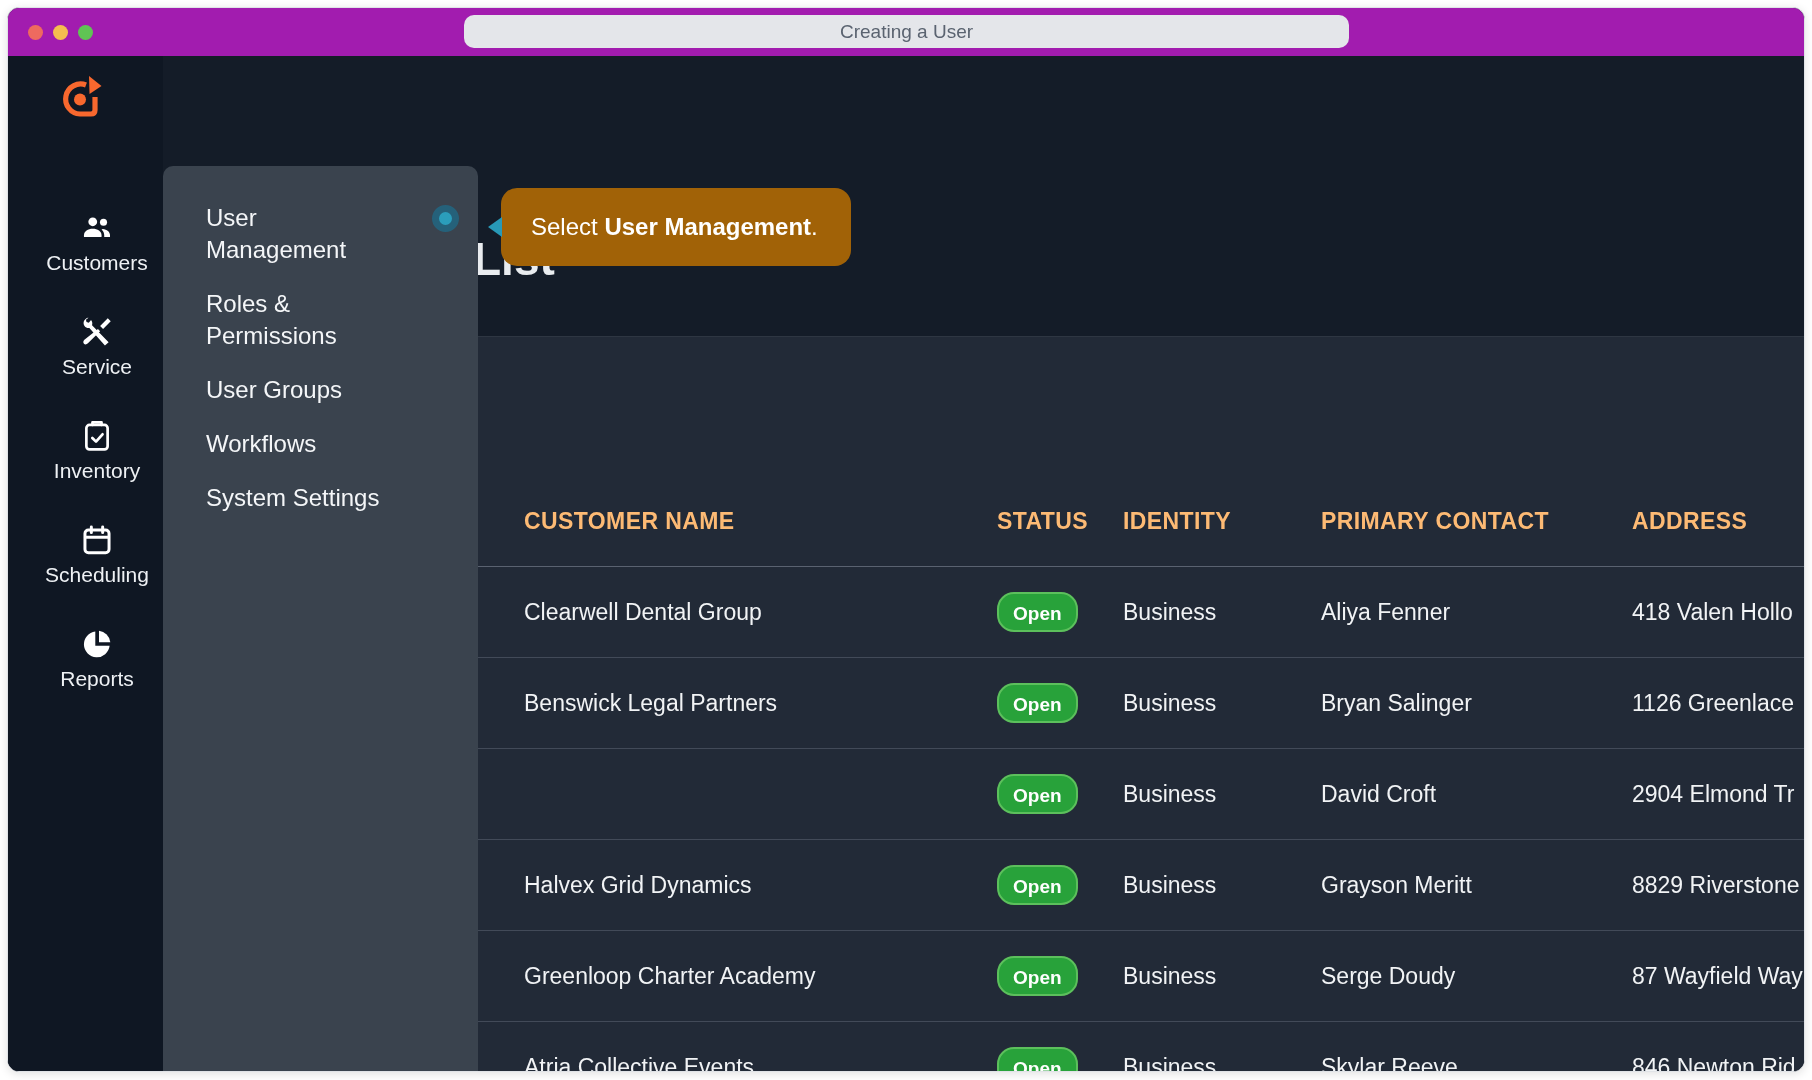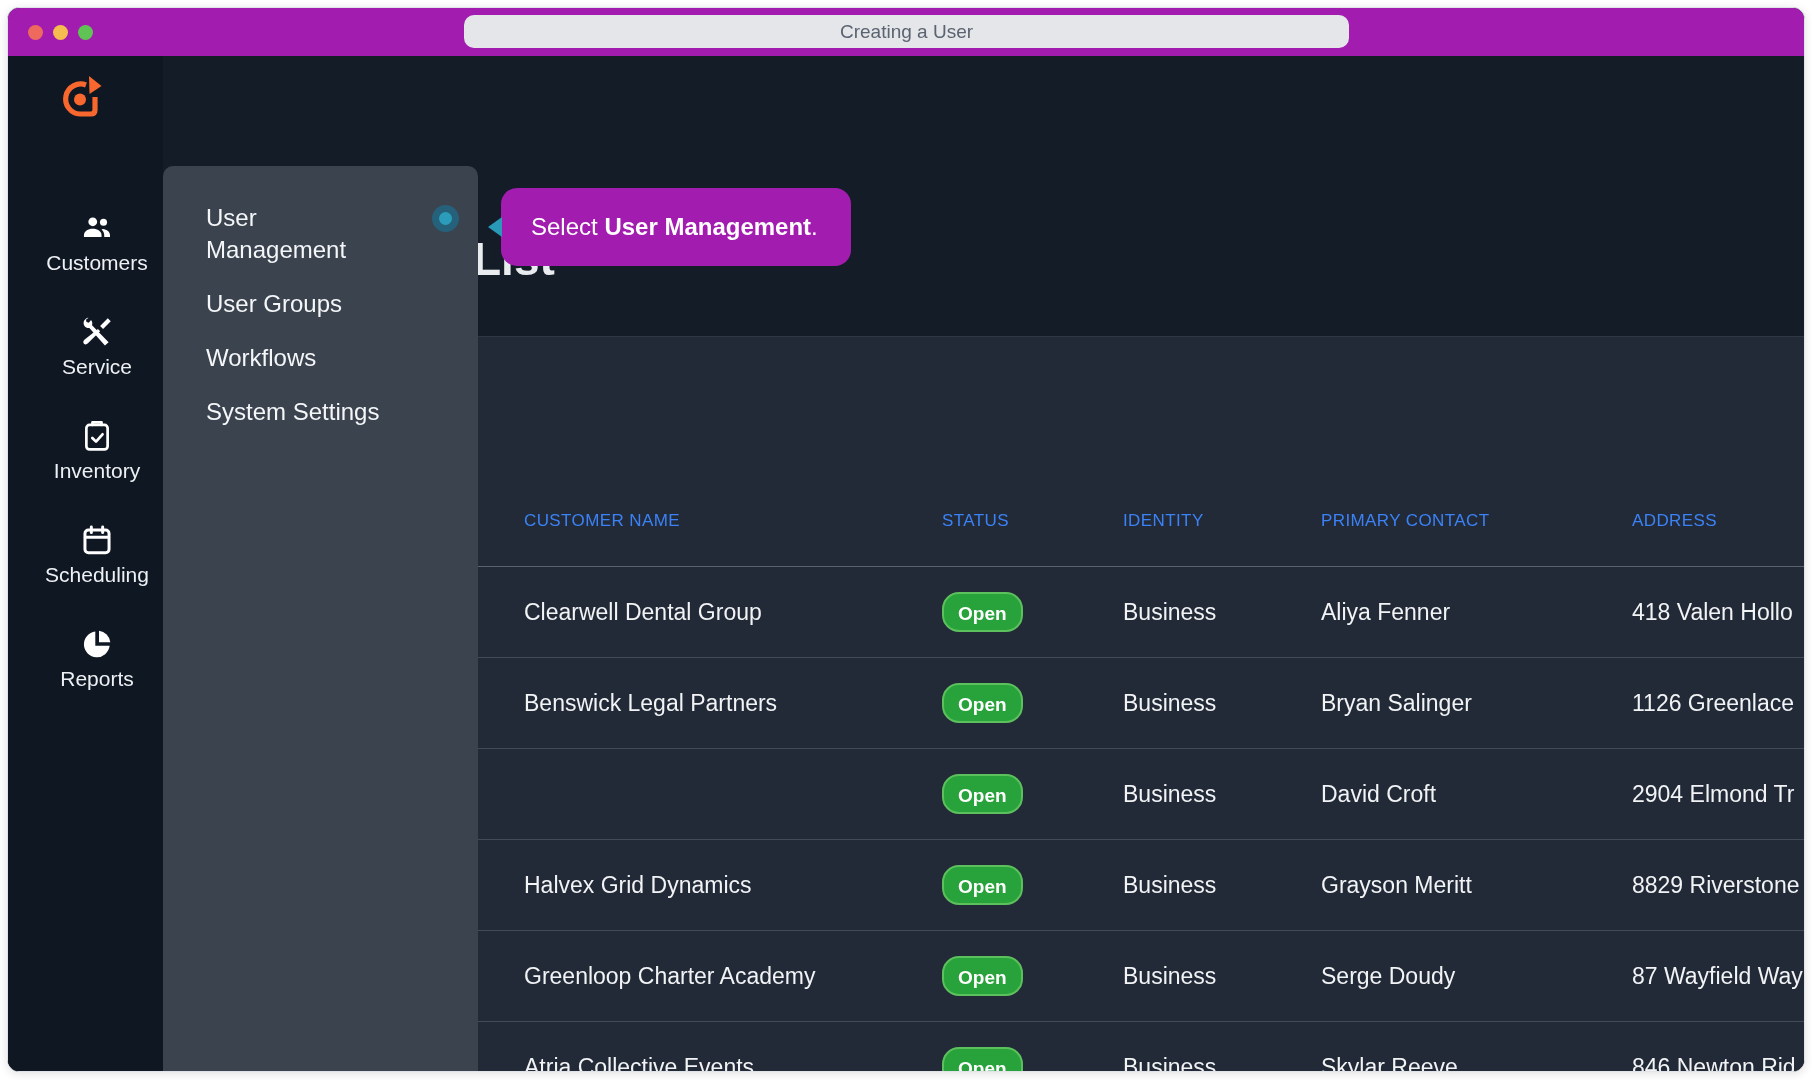--- a/index.html
+++ b/index.html
@@ -49,39 +49,39 @@
             background:#3a434e; border-radius:10px 10px 0 0; z-index:6;
             padding:36px 0 0 43px; }
   .flyout-item { width:185px; font-size:24px; line-height:32px; color:#f4f6f8;
                  margin-bottom:22px; cursor:pointer; }
 
   
   .hotspot { position:absolute; left:424px; top:149px; width:27px; height:27px;
              border-radius:50%; background:#2b9dbb; border:7px solid #25617a;
              z-index:8; cursor:pointer; }
   .tooltip { position:absolute; left:493px; top:132px; width:350px; height:78px;
-             background:#a21caf; border-radius:16px; z-index:9;
+             background:#a16207; border-radius:16px; z-index:9;
              display:flex; align-items:center; padding-left:30px; }
   .tooltip .tip-text { font-size:24px; color:#ffffff; white-space:nowrap; }
   .tooltip .tip-text b { font-weight:700; }
   .tooltip .arrow { position:absolute; left:-13px; top:29px; width:0; height:0;
                     border-top:10px solid transparent; border-bottom:10px solid transparent;
                     border-right:14px solid #2899b7; }
 
   
   .table { position:absolute; left:0; right:0; top:420px; z-index:2; }
   .thead { position:relative; height:91px; border-bottom:1px solid #5a6270; }
   .thead .th { position:absolute; top:50%; transform:translateY(-50%);
-               font-size:17px; font-weight:400; letter-spacing:.4px; color:#3b82f6;
+               font-size:23px; font-weight:700; letter-spacing:.4px; color:#fdba74;
                white-space:nowrap; }
   .trow { position:relative; height:91px; border-bottom:1px solid #424a58; cursor:pointer; }
   .cell { position:absolute; top:50%; transform:translateY(-50%);
           font-size:23px; color:#f1f3f5; white-space:nowrap; }
   .col-name    { left:516px; }
-  .col-status  { left:934px; }
+  .col-status  { left:989px; }
   .col-identity{ left:1115px; }
   .col-contact { left:1313px; }
   .col-address { left:1624px; }
   .badge { display:inline-block; padding:9px 14px 5px; border-radius:17px;
            background:#28a23a; border:2px solid #5cc05c; color:#ffffff;
            font-size:19px; font-weight:700; }
 </style>
 </head>
 <body>
 
@@ -158,20 +158,21 @@
               <path d="M13.4 2.7a9.1 9.1 0 0 1 8 8l-8 .1z"></path>
             </svg>
           </span>
           <span class="lbl">Reports</span>
         </div>
       </nav>
 
     <div class="flyout">
 
     <div class="flyout-item">User Management</div>
+        <div class="flyout-item">Roles &amp; Permissions</div>
         <div class="flyout-item">User Groups</div>
         <div class="flyout-item">Workflows</div>
         <div class="flyout-item">System Settings</div>
       </div>
 
     <div class="hotspot"></div>
     <div class="tooltip">
       <div class="arrow"></div>
       <div class="tip-text">
         <span>Select </span><b><span>User Management</span></b><span>.</span>

